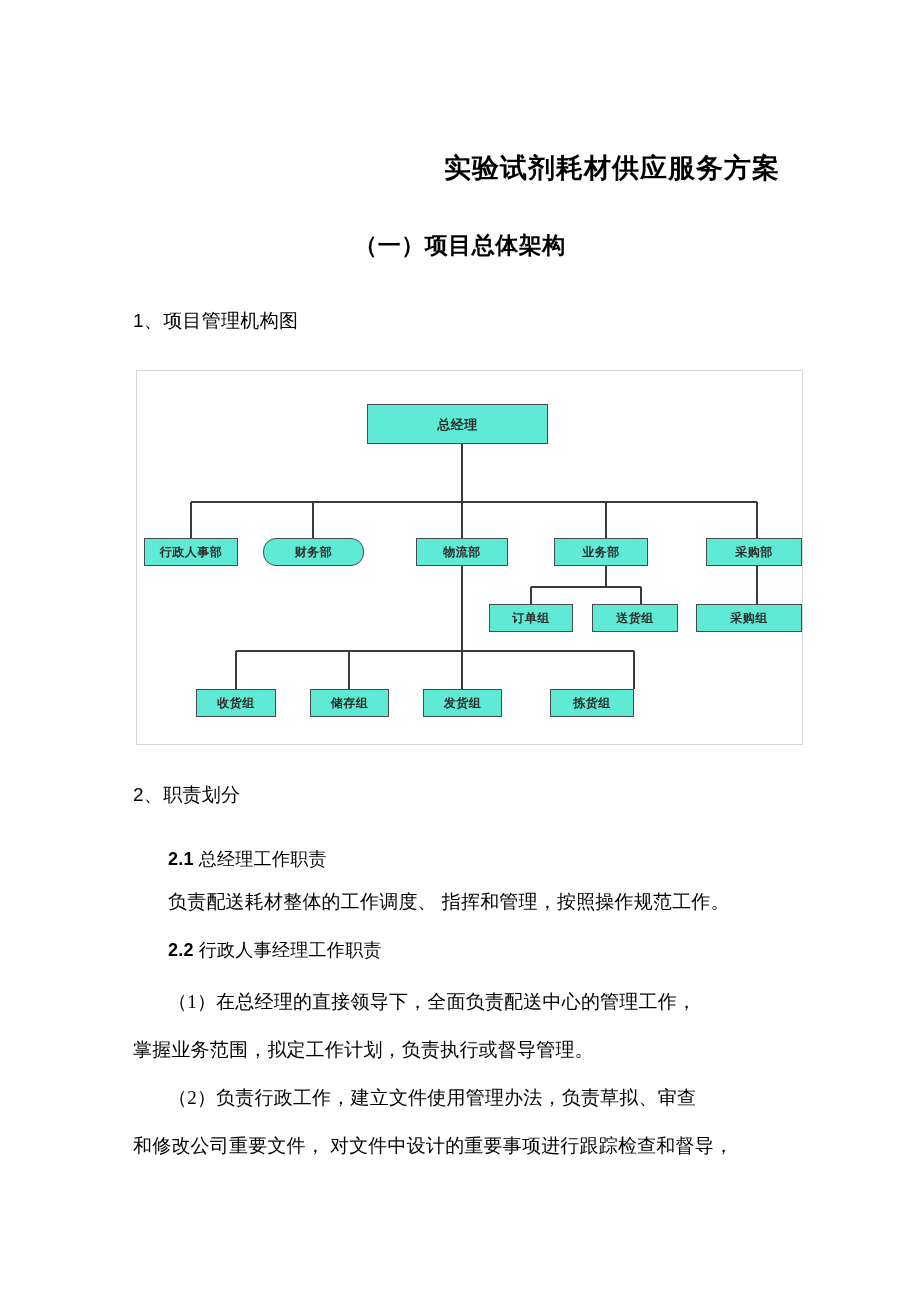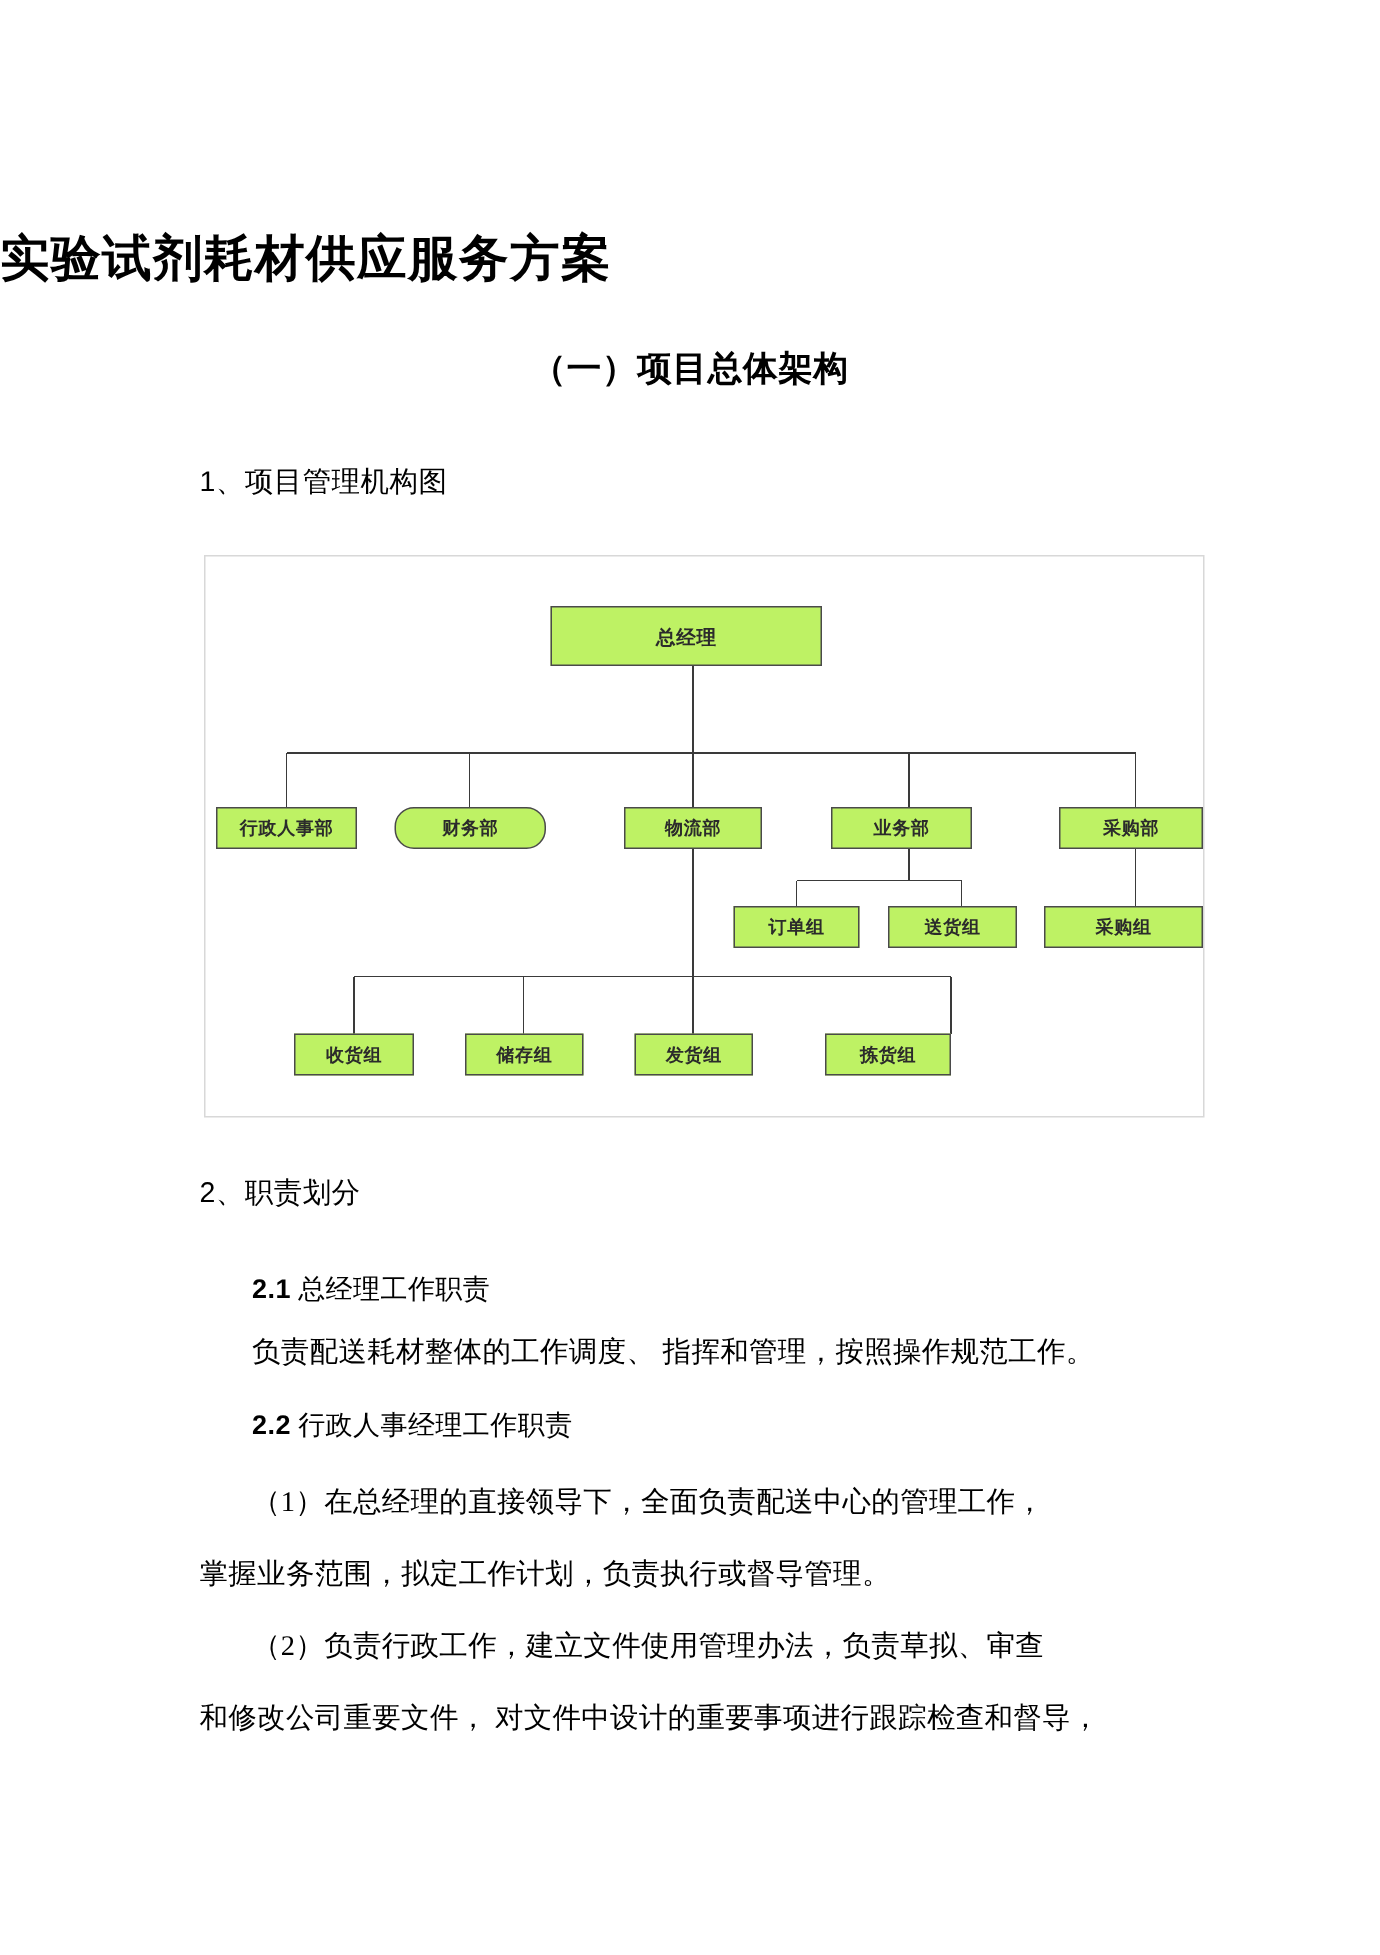--- a/index.html
+++ b/index.html
@@ -24,23 +24,23 @@
     height: 1303px;
     background: #fff;
   }
 
   
   .doc-title {
     position: absolute;
     left: 0;
     top: 152px;
     width: 780px;
-    text-align: left;
-    font-family: "Liberation Sans", "DejaVu Sans", sans-serif;
-    font-size: 33px;
+    text-align: right;
+    font-family: "Liberation Sans", "DejaVu Sans", sans-serif;
+    font-size: 27px;
     font-weight: 700;
     letter-spacing: 1px;
     line-height: 1.2;
   }
 
   .section-title {
     position: absolute;
     left: 0;
     top: 232px;
     width: 920px;
@@ -124,21 +124,21 @@
     left: 0;
     top: 0;
     width: 667px;
     height: 375px;
   }
 
   .node {
     position: absolute;
     box-sizing: border-box;
     border: 1px solid #4a4a4a;
-    background: #bef264;
+    background: #5eead4;
     display: flex;
     align-items: center;
     justify-content: center;
     font-family: "Liberation Serif", "DejaVu Serif", serif;
     font-size: 12px;
     font-weight: 700;
     color: #2b2b2b;
     letter-spacing: 0.5px;
     line-height: 1;
     white-space: nowrap;

